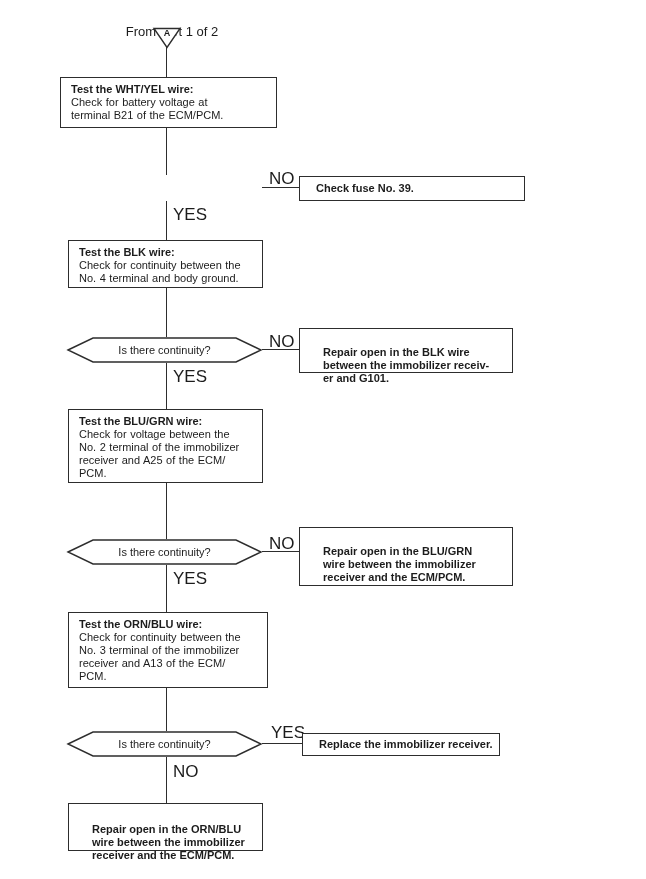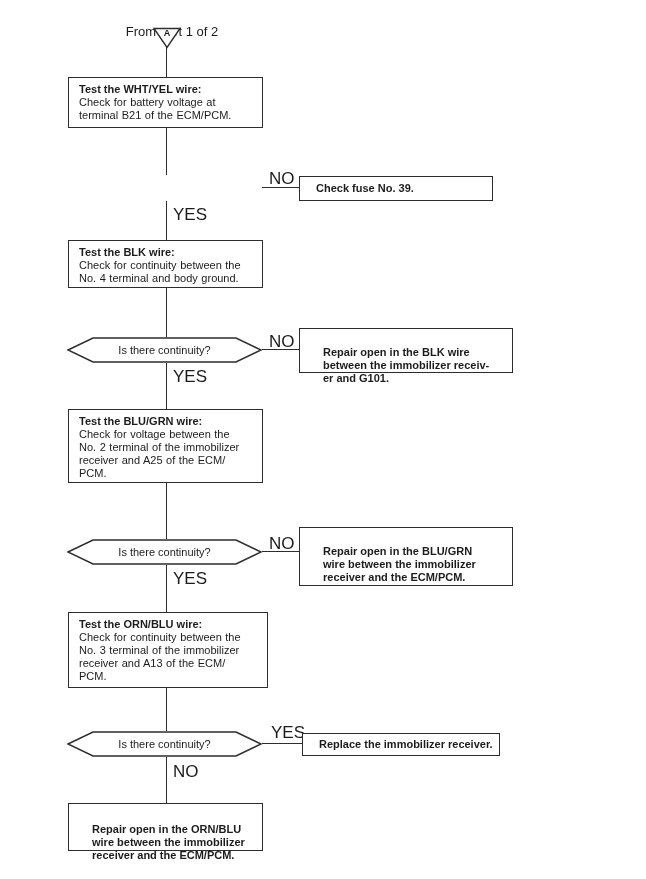--- a/index.html
+++ b/index.html
@@ -86,30 +86,30 @@
   <div class="vline" style="left:166px;top:483px;height:56px"></div>
   <div class="vline" style="left:166px;top:565px;height:47px"></div>
   <div class="vline" style="left:166px;top:688px;height:43px"></div>
   <div class="vline" style="left:166px;top:757px;height:46px"></div>
 
   <div class="hline" style="left:262px;top:187px;width:38px"></div>
   <div class="hline" style="left:262px;top:349px;width:38px"></div>
   <div class="hline" style="left:262px;top:551px;width:38px"></div>
   <div class="hline" style="left:262px;top:743px;width:40px"></div>
 
-  <div class="pbox" style="left:68px;top:77px;width:195px;height:51px">
+  <div class="pbox" style="left:60px;top:77px;width:217px;height:51px">
     <div class="t">Test the WHT/YEL wire:</div>
     <div class="b">Check for battery voltage at
 terminal B21 of the ECM/PCM.</div>
   </div>
 
   <div class="lbl" style="left:269px;top:169px">NO</div>
   <div class="lbl" style="left:173px;top:205px">YES</div>
 
-  <div class="sbox single" style="left:299px;top:176px;width:194px;height:25px">
+  <div class="sbox single" style="left:299px;top:176px;width:226px;height:25px">
     <span>Check fuse No. 39.</span>
   </div>
 
   <div class="pbox" style="left:68px;top:240px;width:195px;height:48px">
     <div class="t">Test the BLK wire:</div>
     <div class="b">Check for continuity between the
 No. 4 terminal and body ground.</div>
   </div>
 
   <div class="dec" style="left:67px;top:337px;width:195px;height:26px">

